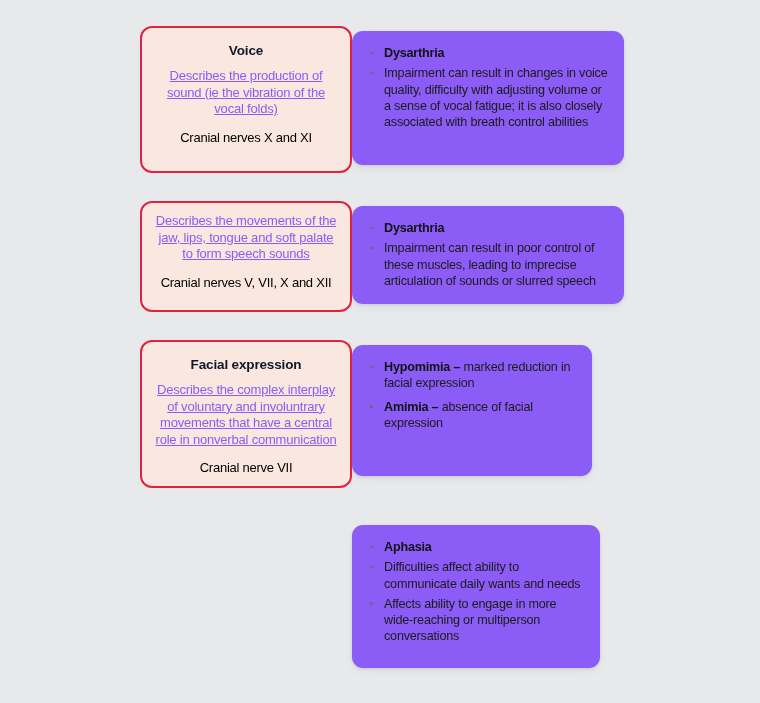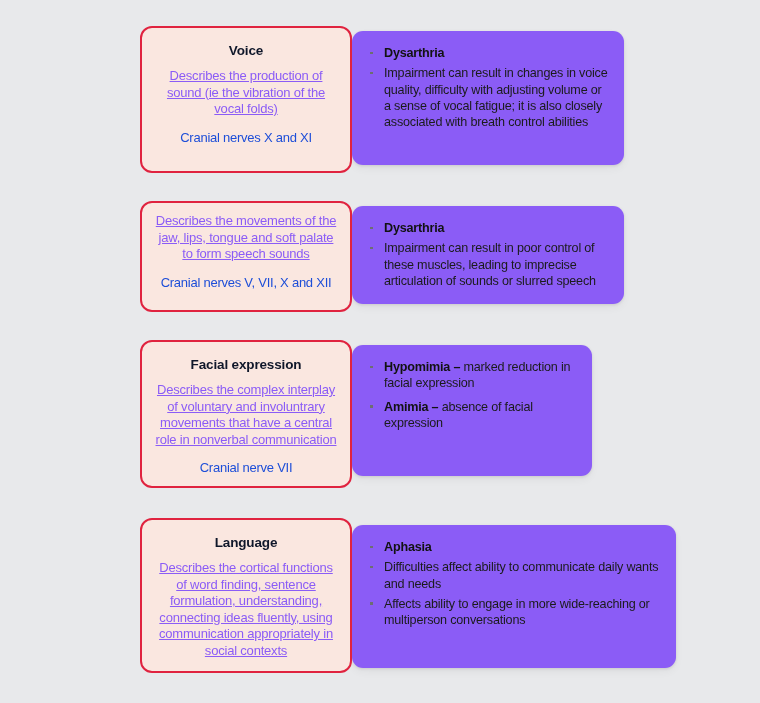--- a/index.html
+++ b/index.html
@@ -43,21 +43,21 @@
   }
   .term-desc {
     color: #8b5cf6;
     font-size: 13px;
     line-height: 16.5px;
     letter-spacing: -0.2px;
     margin: 0;
     text-decoration: underline;
   }
   .term-nerves {
-    color: #1d4ed8;
+    color: #000000;
     font-size: 13px;
     line-height: 16.5px;
     letter-spacing: -0.25px;
     margin: 12px 0 2px 0;
   }
 
   
   .effect-card {
     position: absolute;
     left: 352px;
@@ -151,35 +151,31 @@
       </li>
     </ul>
   </div>
 
   <div class="term-card" style="top:340px; height:148px;">
     <div class="term-title">Facial expression</div>
     <div class="term-desc">Describes the complex interplay of voluntary and involuntrary movements that have a central role in nonverbal communication</div>
     <div class="term-nerves">Cranial nerve VII</div>
   </div>
 
-  <div class="effect-card" style="top:525px; left:352px; width:324px; min-height:143px;">
+  <div class="effect-card" style="top:525px; left:352px; width:248px; min-height:143px;">
     <ul class="bullets">
       <li>
         <span class="dot"></span>
         <b>Aphasia</b><span></span>
       </li>
       <li>
         <span class="dot"></span>
         <b></b><span>Difficulties affect ability to communicate daily wants and needs</span>
       </li>
       <li>
         <span class="dot"></span>
         <b></b><span>Affects ability to engage in more wide-reaching or multiperson conversations</span>
       </li>
     </ul>
   </div>
 
-  <div class="term-card" style="top:518px; height:155px;">
-    <div class="term-title">Language</div>
-    <div class="term-desc">Describes the cortical functions of word finding, sentence formulation, understanding, connecting ideas fluently, using communication appropriately in social contexts</div>
-  </div>
 
 </div>
 
 </body></html>

